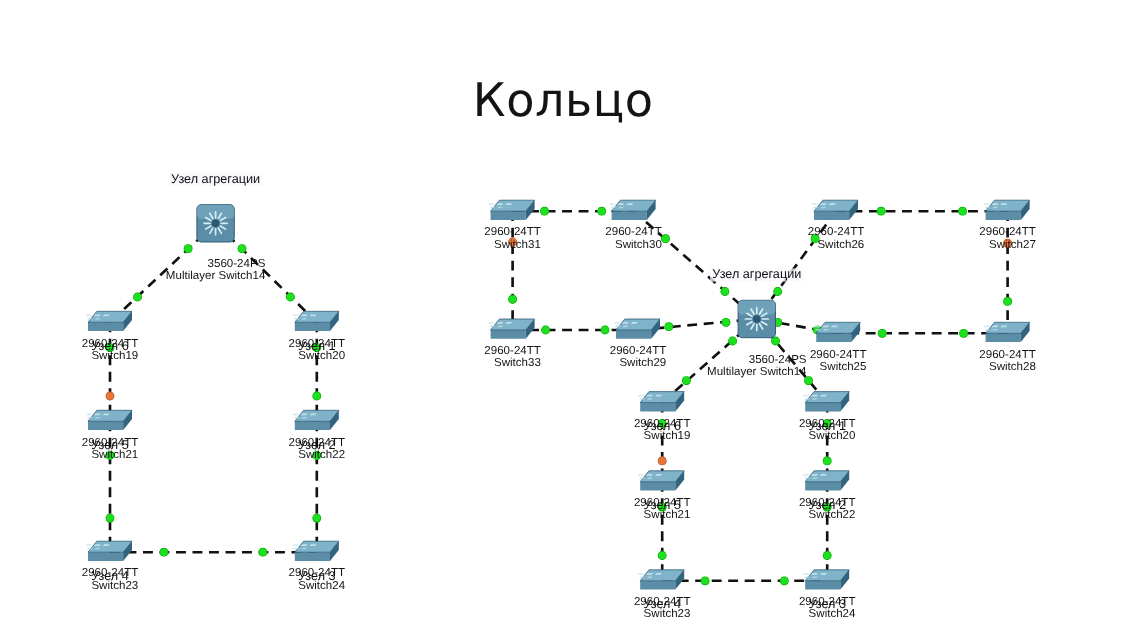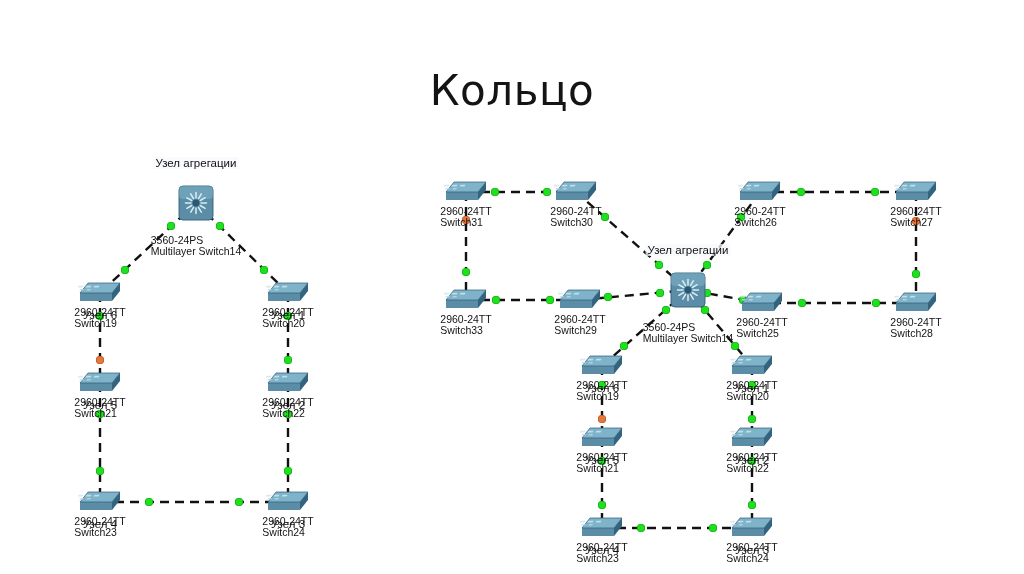--- a/index.html
+++ b/index.html
@@ -43,21 +43,21 @@
   
   .sw-ico{position:absolute;left:0;top:0;width:44px;height:28px;}
 
   
   .ml-ico{position:absolute;left:0;top:0;width:40px;height:40px;}
 
   .labels{
     position:absolute;
     left:50%;top:28px;
     transform:translateX(-50%);
-    text-align:left;
+    text-align:right;
     white-space:nowrap;
     line-height:1.08;
   }
   .model,.name{
     font-size:10.5px;
     color:#131313;
     font-family:"Liberation Sans", sans-serif;
   }
   
   .alias{

